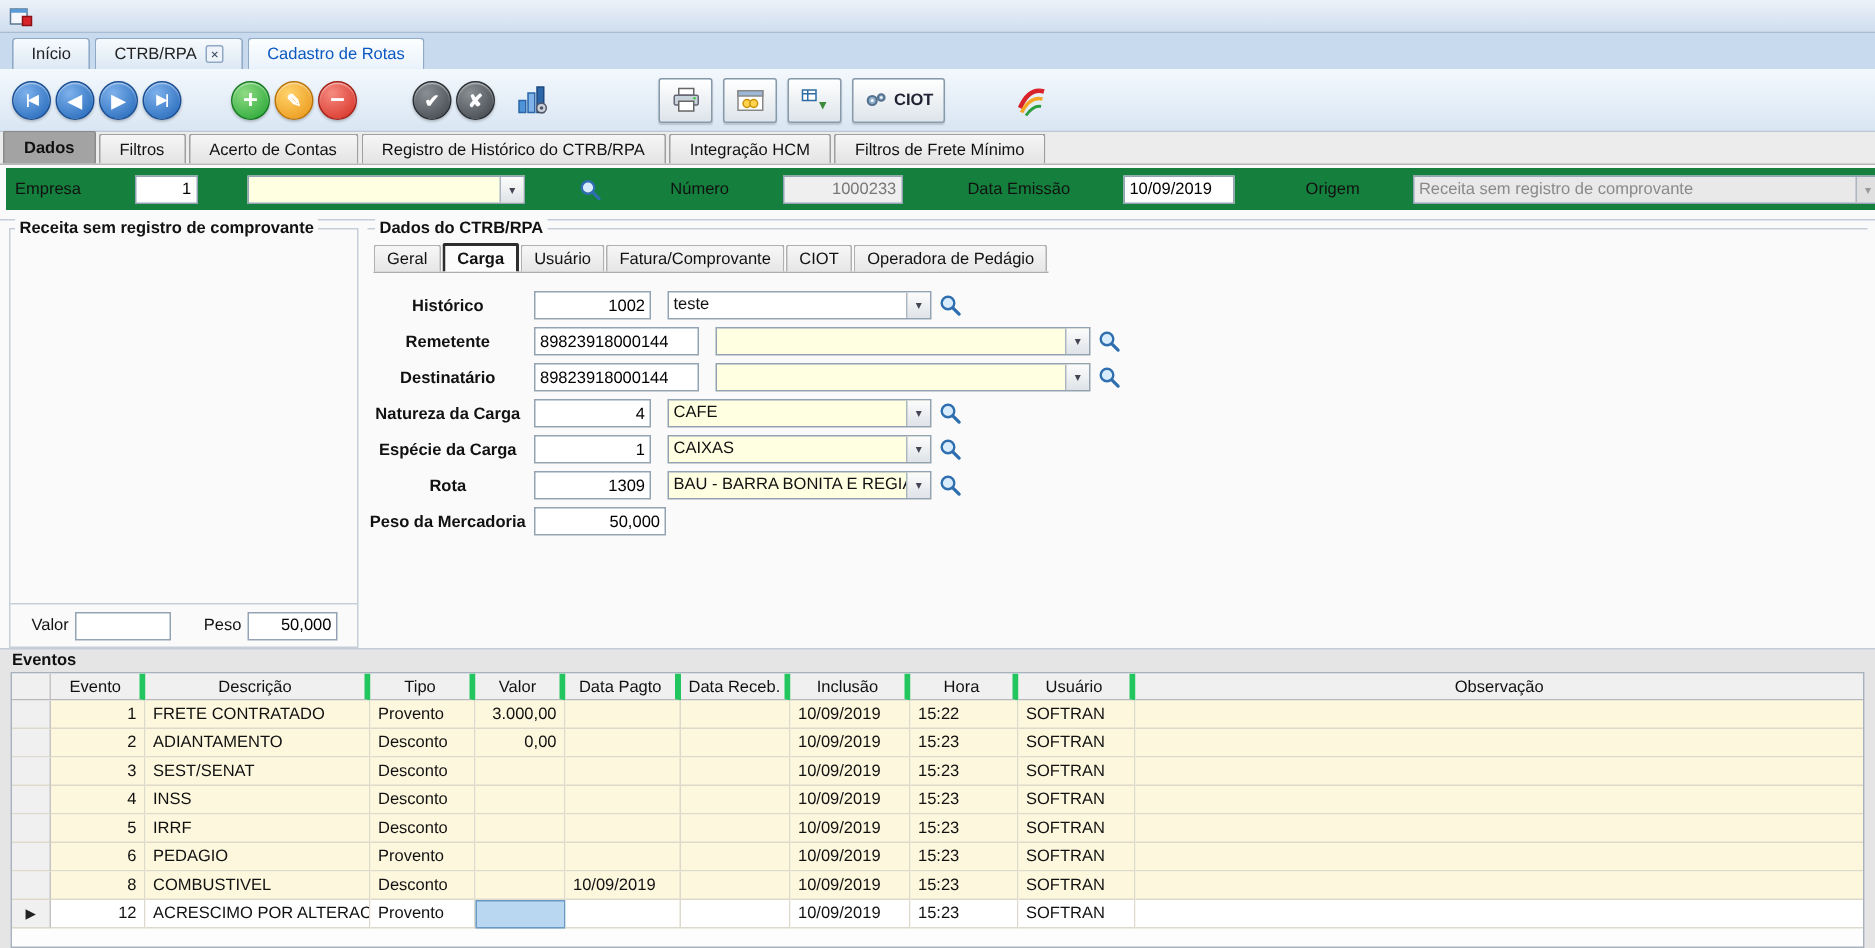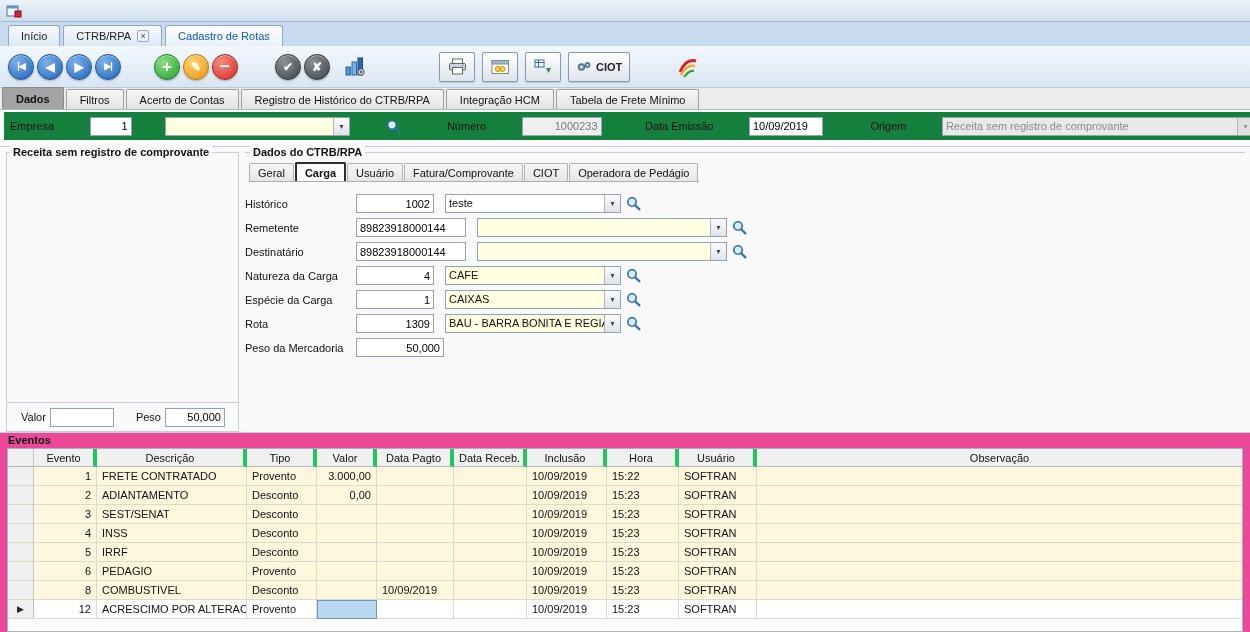--- a/index.html
+++ b/index.html
@@ -73,32 +73,32 @@
   .lg-peso-label{margin-left:22px;}
 
   
   .right-group{position:absolute;top:152px;left:245px;right:5px;height:280px;border-top:1px solid #c6cfd9;}
   .right-group .group-title{left:5px;background:#fafafa;}
   .inner-tabs{display:flex;align-items:flex-end;margin:9px 0 0 4px;width:max-content;border-bottom:1px solid #adadad;}
   .ctab{height:18px;display:flex;align-items:center;padding:0 8px;border:1px solid #b0b0b0;border-bottom:none;background:linear-gradient(#f7f7f7,#e6e6e6);margin-right:1px;border-radius:2px 2px 0 0;font-size:11px;cursor:pointer;white-space:nowrap;}
   .ctab.active{height:19px;border:2px solid #2e2e2e;border-bottom:none;background:#fcfcfc;font-weight:bold;}
   .fields{margin-top:12px;}
   .frow{display:flex;align-items:center;margin-bottom:5px;height:19px;}
-  .flabel{width:107px;text-align:left;margin-right:4px;white-space:nowrap;}
+  .flabel{width:107px;text-align:center;margin-right:4px;white-space:nowrap;font-weight:bold;}
   .frow .tin.code{width:78px;text-align:right;}
   .f-remetente .tin.code,.f-destinatario .tin.code{width:110px;text-align:left;}
   .frow .combo{width:176px;margin-left:11px;}
   .f-historico .combo{background:#fff;}
   .f-remetente .combo,.f-destinatario .combo{width:250px;}
   .frow .tin.val{width:88px;text-align:right;}
   .extra-label{margin:0 4px 0 14px;white-space:nowrap;}
   .frow .tin.extra{width:112px;}
 
   
-  .eventos{position:absolute;top:432px;left:0;right:0;bottom:0;background:#ec4899;border-top:1px solid #c2cdd9;}
+  .eventos{position:absolute;top:432px;left:0;right:0;bottom:0;background:#e5e5e5;border-top:1px solid #c2cdd9;}
   .group-title2{position:absolute;top:1px;left:8px;font-weight:bold;}
   .grid{position:absolute;top:15px;left:7px;right:7px;bottom:0;border:1px solid #a7b2bd;background:#fdfdfd;overflow:hidden;}
   .grow{display:flex;height:19px;}
   .grow.ghead{height:18px;}
   .gcell{padding:1px 5px;border-right:1px solid #dedacb;border-bottom:1px solid #dedacb;overflow:hidden;white-space:nowrap;line-height:16px;}
   .hcell{background:#f0f0f0;border-right:4px solid #22c55e;border-bottom:1px solid #b9b9b9;text-align:center;}
   .grow:not(.ghead) .gcell{background:#fcf7dd;}
   .grow.sel-row .gcell{background:#fff;}
   .gcell.sel-cell{background:#b9d7f1 !important;outline:1px solid #6b9ac4;outline-offset:-1px;}
   .c-ind{width:26px;flex:none;background:#f0f0f0 !important;border-right:1px solid #c4c4c4;text-align:center;font-size:9px;padding:1px 0;color:#222;}
@@ -233,21 +233,21 @@
       </span>
     </div>
   </div>
 
 <div class="page-tabs" id="page-tabs" data-name="page-tab-strip">
     <div class="ptab active" data-name="page-tab-dados">Dados</div>
     <div class="ptab" data-name="page-tab-filtros">Filtros</div>
     <div class="ptab" data-name="page-tab-acerto-de-contas">Acerto de Contas</div>
     <div class="ptab" data-name="page-tab-registro-de-historico-do-ctrb-rpa">Registro de Histórico do CTRB/RPA</div>
     <div class="ptab" data-name="page-tab-integracao-hcm">Integração HCM</div>
-    <div class="ptab" data-name="page-tab-tabela-de-frete-minimo">Tabela de Frete Mínimo</div>
+    <div class="ptab" data-name="page-tab-tabela-de-frete-minimo">Filtros de Frete Mínimo</div>
   </div>
 
 <div class="header-form" data-name="header-form">
   <span class="lbl" data-name="empresa-label">Empresa</span>
   <input class="tin ar w42" data-name="empresa-code-input" value="1" style="">
   <div class="combo w185" style="margin-left:2px;" data-name="empresa-combo">
     <span class="combo-text" data-name="empresa-combo-value"></span>
     <span class="arrow" data-name="chevron-down-icon">▾</span>
   </div>
   <span class="search-btn" data-name="search-icon">

